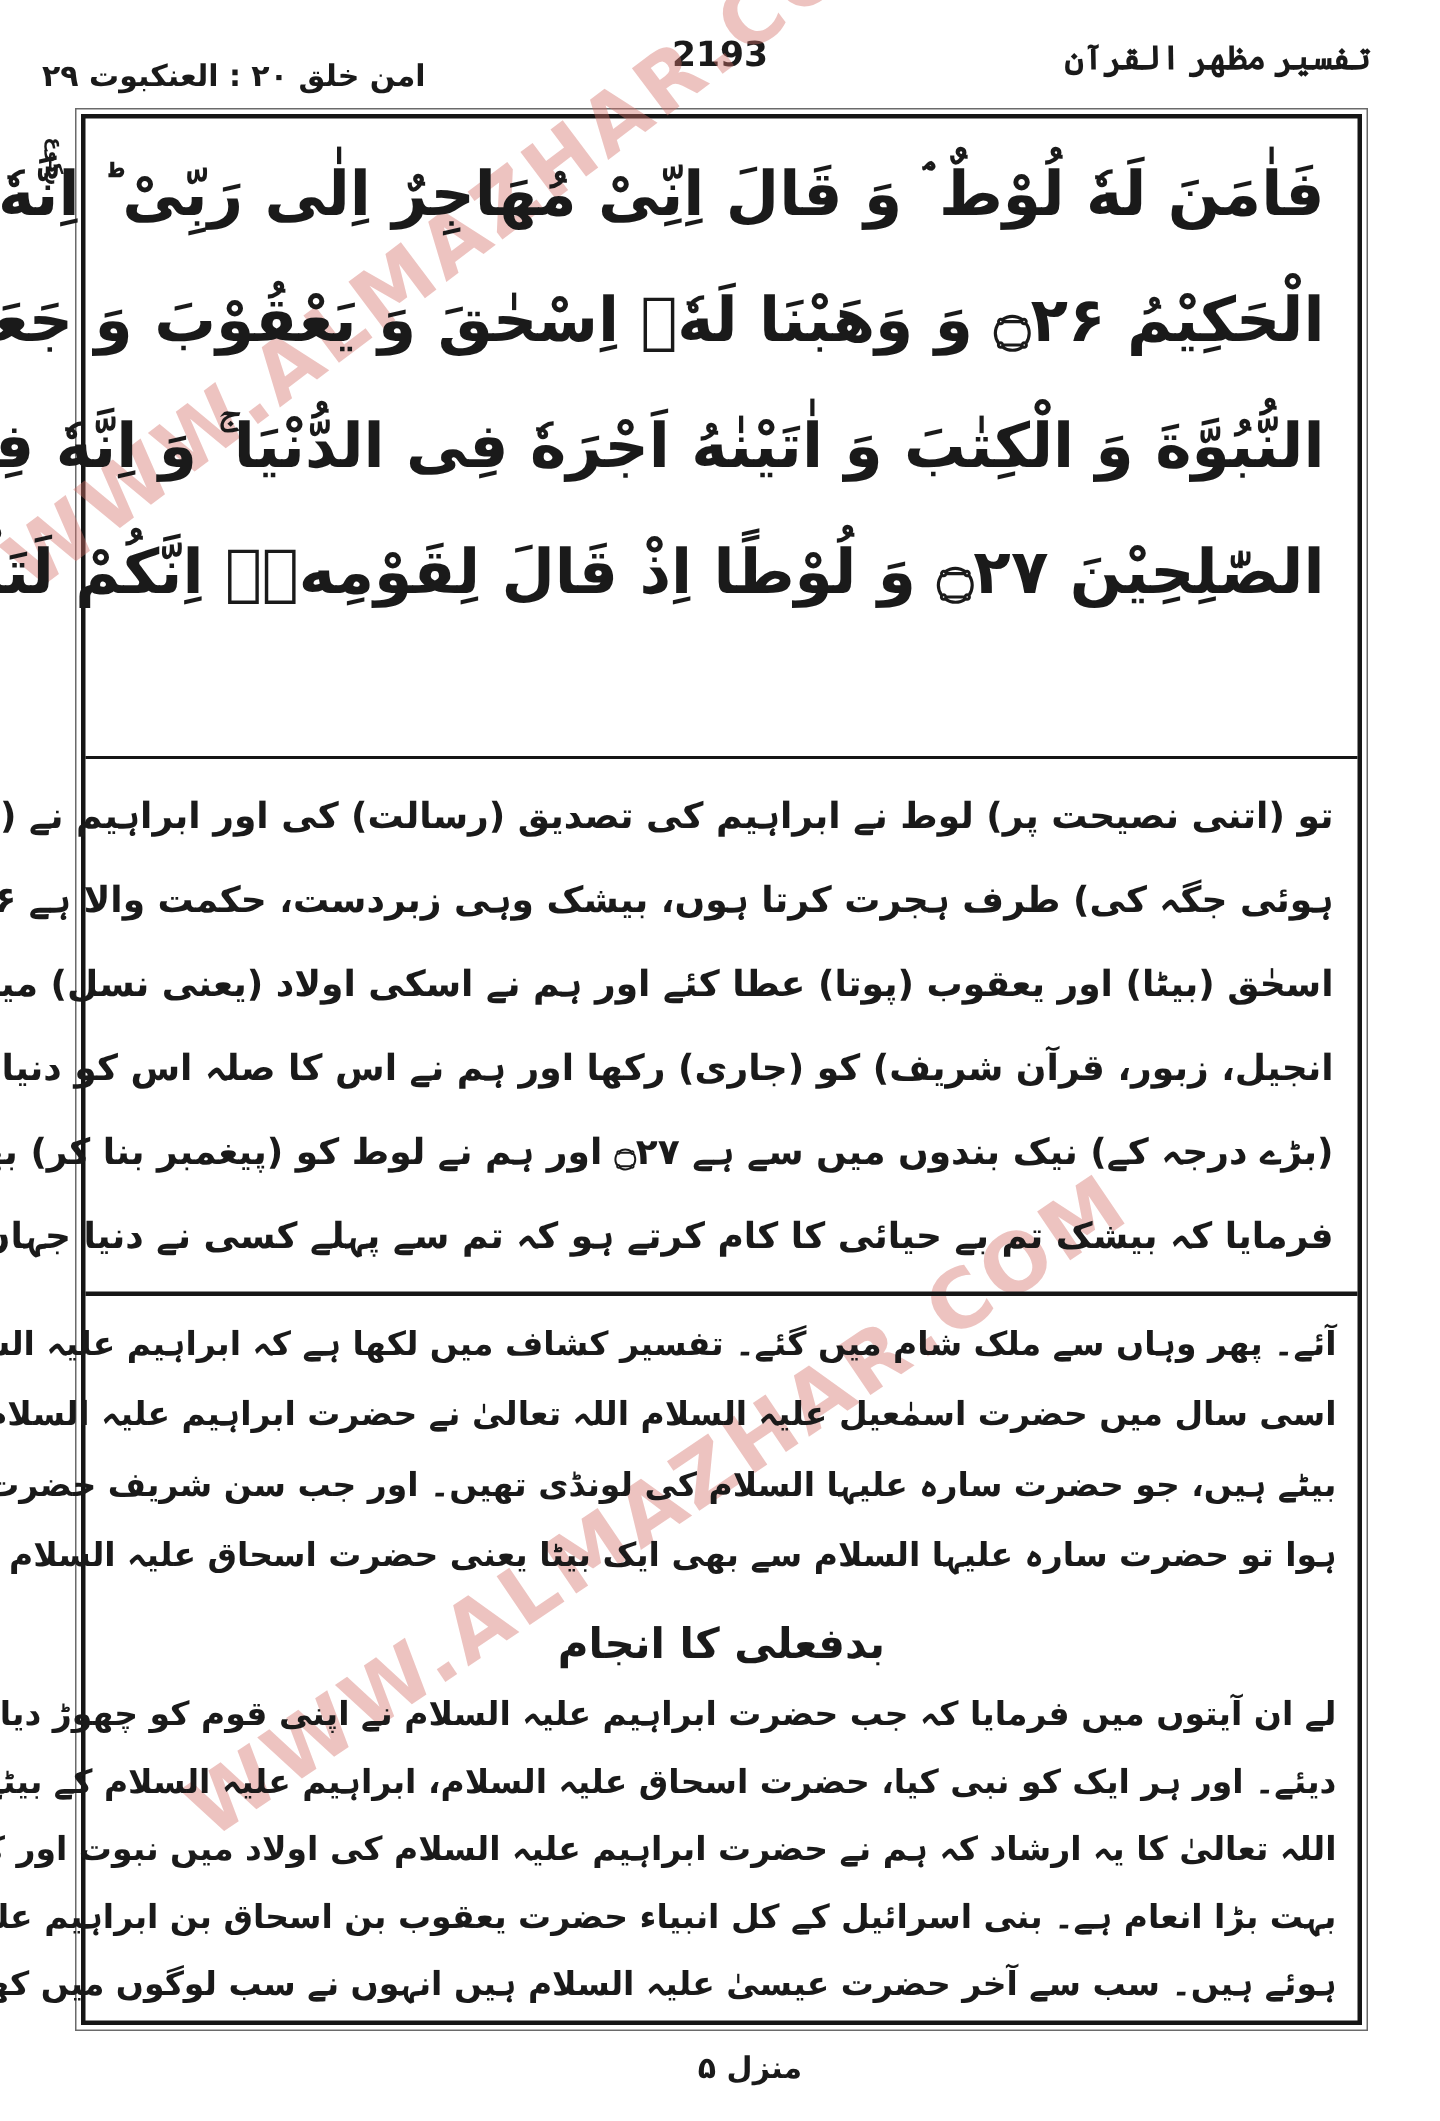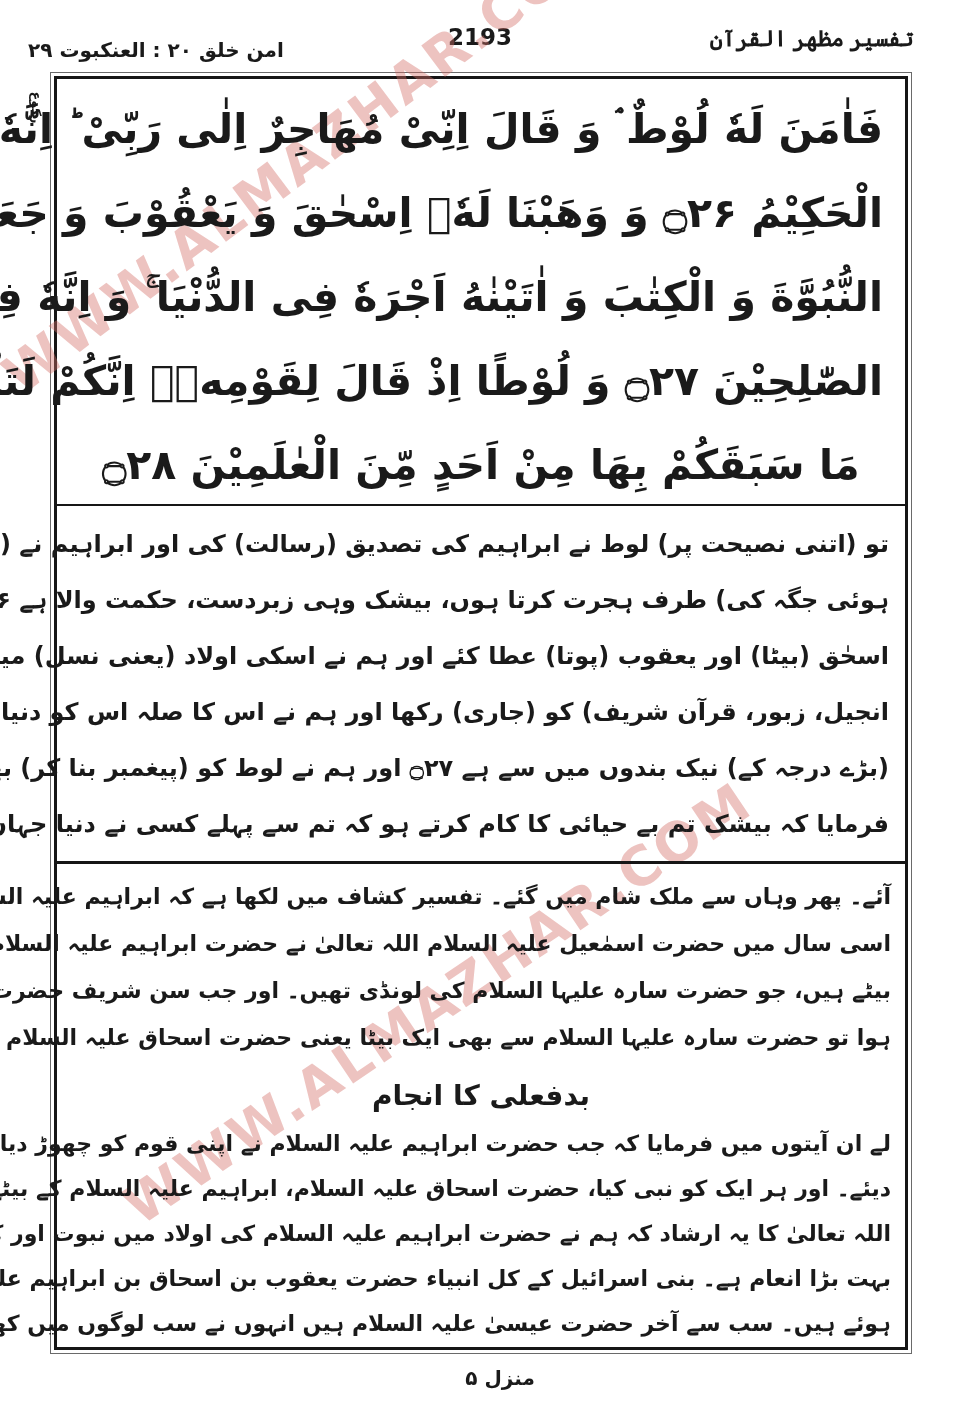--- a/index.html
+++ b/index.html
@@ -119,21 +119,20 @@
   <div class="wm wm2">WWW.ALMAZHAR.COM</div>
 
   <div class="frame">
     <div class="frame-inner">
 
       <div class="section quran">
         <div class="qline">فَاٰمَنَ لَهٗ لُوْطٌ ۘ وَ قَالَ اِنِّیْ مُهَاجِرٌ اِلٰی رَبِّیْ ؕ اِنَّهٗ هُوَ الْعَزِیْزُ</div>
         <div class="qline">الْحَكِیْمُ ۝۲۶ وَ وَهَبْنَا لَهٗۤ اِسْحٰقَ وَ یَعْقُوْبَ وَ جَعَلْنَا فِیْ ذُرِّیَّتِهِ</div>
         <div class="qline">النُّبُوَّةَ وَ الْكِتٰبَ وَ اٰتَیْنٰهُ اَجْرَهٗ فِی الدُّنْیَا ۚ وَ اِنَّهٗ فِی الْاٰخِرَةِ لَمِنَ</div>
         <div class="qline">الصّٰلِحِیْنَ ۝۲۷ وَ لُوْطًا اِذْ قَالَ لِقَوْمِهٖۤ اِنَّكُمْ لَتَاْتُوْنَ الْفَاحِشَةَ ؕ</div>
-        <div class="qline center">مَا سَبَقَكُمْ بِهَا مِنْ اَحَدٍ مِّنَ الْعٰلَمِیْنَ ۝۲۸</div>
       </div>
 
       <div class="sep1"></div>
 
       <div class="section translation">
         <div class="tline">تو (اتنی نصیحت پر) لوط نے ابراہیم کی تصدیق (رسالت) کی اور ابراہیم نے (فرمایا کہ میں اپنے پروردگار کی بتائی</div>
         <div class="tline">ہوئی جگہ کی) طرف ہجرت کرتا ہوں، بیشک وہی زبردست، حکمت والا ہے ۝۲۶ اور ہم نے (ہجرت کے بعد) ان کو</div>
         <div class="tline">اسحٰق (بیٹا) اور یعقوب (پوتا) عطا کئے اور ہم نے اسکی اولاد (یعنی نسل) میں نبوت اور کتاب (یعنی توریت،</div>
         <div class="tline">انجیل، زبور، قرآن شریف) کو (جاری) رکھا اور ہم نے اس کا صلہ اس کو دنیا میں بھی دیا اور بیشک وہ آخرت میں بھی</div>
         <div class="tline">(بڑے درجہ کے) نیک بندوں میں سے ہے ۝۲۷ اور ہم نے لوط کو (پیغمبر بنا کر) بھیجا جب کہ اس نے اپنی قوم سے</div>

